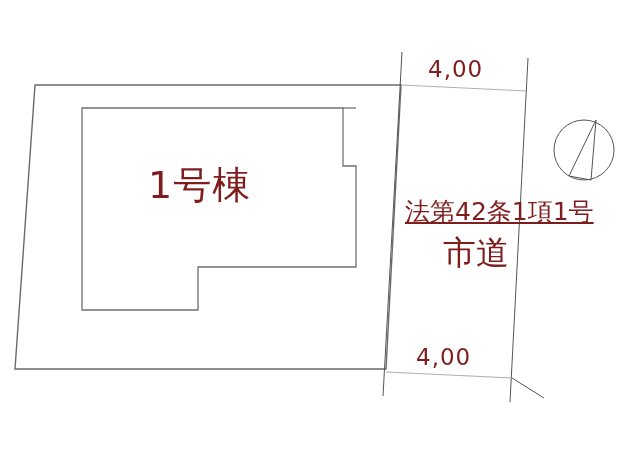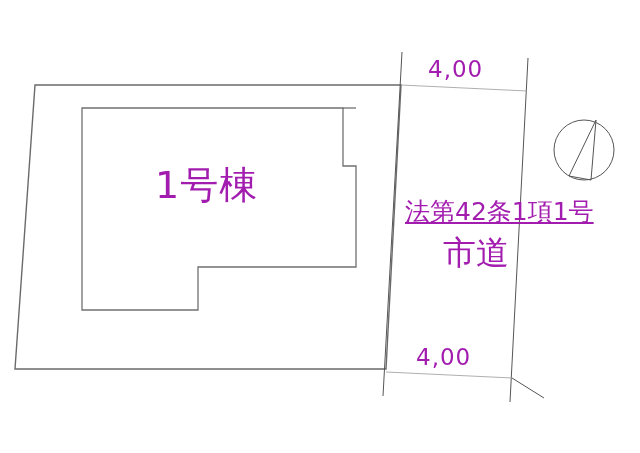--- a/index.html
+++ b/index.html
@@ -4,22 +4,22 @@
   <style>
     html, body { margin: 0; padding: 0; background: #ffffff; }
     body { width: 640px; height: 453px; overflow: hidden; position: relative;
            font-family: "DejaVu Sans", "Liberation Sans", sans-serif; }
     #plan { position: absolute; left: 0; top: 0; width: 640px; height: 453px; }
     .lot { fill: none; stroke: #6a6a6a; stroke-width: 1.4; }
     .bldg { fill: none; stroke: #707070; stroke-width: 1.3; }
     .road { fill: none; stroke: #555555; stroke-width: 1; }
     .dim { fill: none; stroke: #9a9a9a; stroke-width: 0.8; }
     .north { fill: none; stroke: #555555; stroke-width: 1; }
-    .lbl { position: absolute; color: #a21caf; white-space: nowrap; }
-    .bldg-label { left: 155px; top: 160px; font-size: 38px; letter-spacing: 1px; text-align: center; }
+    .lbl { position: absolute; color: #7f1d1d; white-space: nowrap; }
+    .bldg-label { left: 148px; top: 160px; font-size: 38px; letter-spacing: 1px; text-align: center; }
     .dim-top { left: 428px; top: 56px; font-size: 23px; letter-spacing: 1px; }
     .dim-bottom { left: 416px; top: 344px; font-size: 23px; letter-spacing: 1px; }
     .road-line1 { left: 405px; top: 195px; font-size: 25px; text-decoration: underline; }
     .road-line2 { left: 443px; top: 231px; font-size: 33px; }
   </style>
 </head>
 <body>
 
 <svg id="plan" viewBox="0 0 640 453" xmlns="http://www.w3.org/2000/svg">
 

